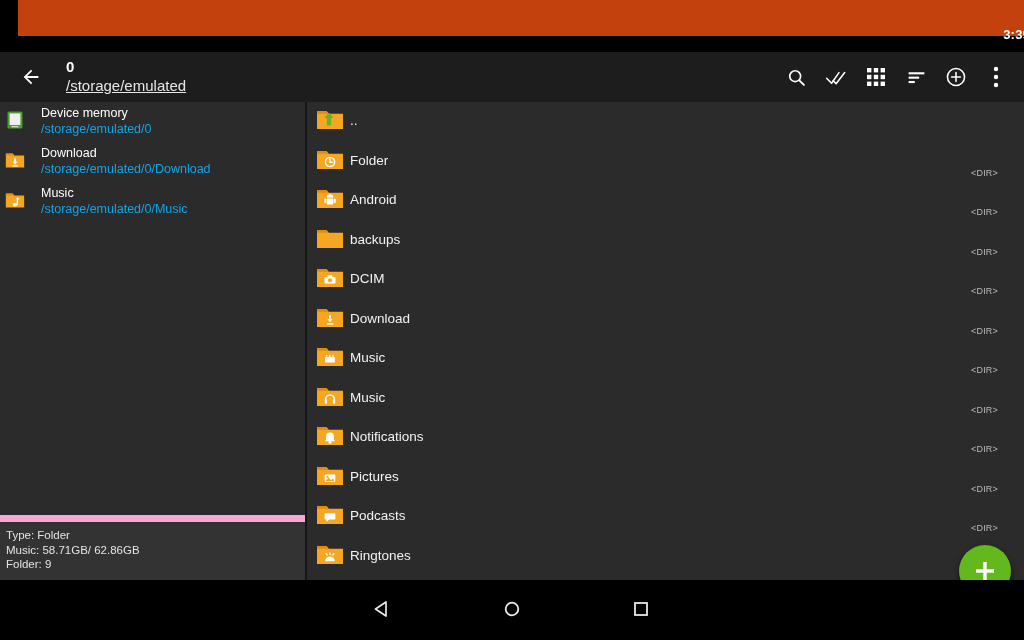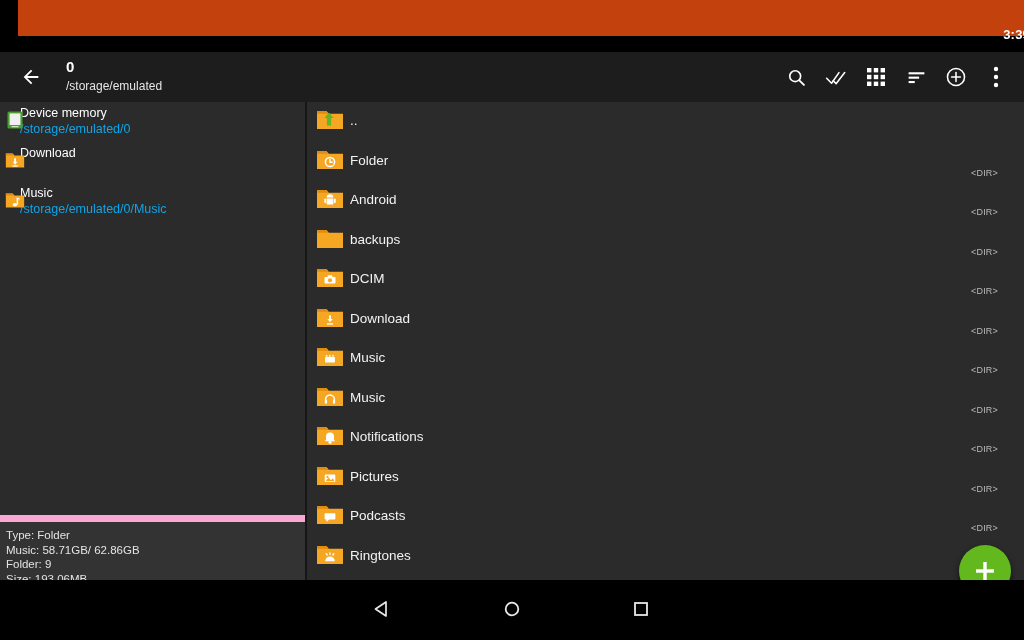--- a/index.html
+++ b/index.html
@@ -30,21 +30,21 @@
   }
   #back-btn {
     position:absolute; left:16px; top:10px; width:30px; height:30px;
     display:flex; align-items:center; justify-content:center;
   }
   #title-wrap { position:absolute; left:66px; top:5px; }
   #title-wrap .title {
     font-size:15px; color:#ffffff; font-weight:bold; line-height:20px;
   }
   #title-wrap .subtitle {
-    font-size:12px; color:#e6e6e6; line-height:18px;
+    font-size:15px; color:#e6e6e6; line-height:18px;text-decoration:underline;
   }
   #actions {
     position:absolute; right:8px; top:0; height:50px;
     display:flex; align-items:center; gap:0px;
   }
   #actions .act {
     width:40px; height:50px;
     display:flex; align-items:center; justify-content:center;
   }
   #resize-handle {
@@ -53,21 +53,21 @@
     border-left:9px solid transparent;
     border-bottom:9px solid #ffffff;
   }
 
   
   #sidebar {
     position:absolute; left:0; top:102px; width:305px; height:478px;
     background:#2b2b2b;
   }
   .fav {
-    position:relative; height:40px; padding-left:20px;
+    position:relative; height:40px; padding-left:41px;
     padding-top:3px;
   }
   .fav .ico { position:absolute; left:5px; top:8px; width:20px; height:20px; }
   .fav .nm { font-size:12.5px; color:#ffffff; line-height:16px; }
   .fav .pth { font-size:12.5px; color:#0ea5e9; line-height:16px; }
 
   #info {
     position:absolute; left:0; bottom:0; width:305px; height:65px;
     background:#333333; border-top:7px solid #f9a8d4;
     padding:6px 0 0 6px;
@@ -224,20 +224,21 @@
           <path d="M1 3.2h8.2l2 2.4H23V20H1z" fill="#f5a623"></path>
           <path d="M1 3.2h8.2l2 2.4H1z" fill="#e08c10"></path>
           <g fill="#ffffff">
             <rect x="11" y="9" width="2.2" height="5"></rect>
             <polygon points="9.2,13 15,13 12.1,16.6"></polygon>
             <rect x="8.8" y="17.4" width="6.6" height="1.5"></rect>
           </g>
         </svg>
       </span>
       <div class="nm">Download</div>
+      <div class="pth">/storage/emulated/0/Download</div>
     </div>
 
     <div class="fav">
       <span class="ico">
         <svg width="20" height="20" viewBox="0 0 24 22">
           <path d="M1 3.2h8.2l2 2.4H23V20H1z" fill="#f5a623"></path>
           <path d="M1 3.2h8.2l2 2.4H1z" fill="#e08c10"></path>
           <g fill="#ffffff">
             <rect x="14" y="8.4" width="1.7" height="8.2"></rect>
             <path d="M14 8.4c2.4.2 3.6 1 4 2.2-1.1-.7-2.4-.9-4-.9z"></path>
@@ -246,21 +247,20 @@
         </svg>
       </span>
       <div class="nm">Music</div>
       <div class="pth">/storage/emulated/0/Music</div>
     </div>
 
     <div id="info">
       <div>Type: Folder</div>
       <div>Music: 58.71GB/ 62.86GB</div>
       <div>Folder: 9</div>
-      <div>Size: 193.06MB</div>
     </div>
   </div>
 
   <div id="vdiv"></div>
 
   <div id="list">
 
     <div class="row">
       <span class="fico">
         <svg width="28" height="24" viewBox="0 0 28 24">

